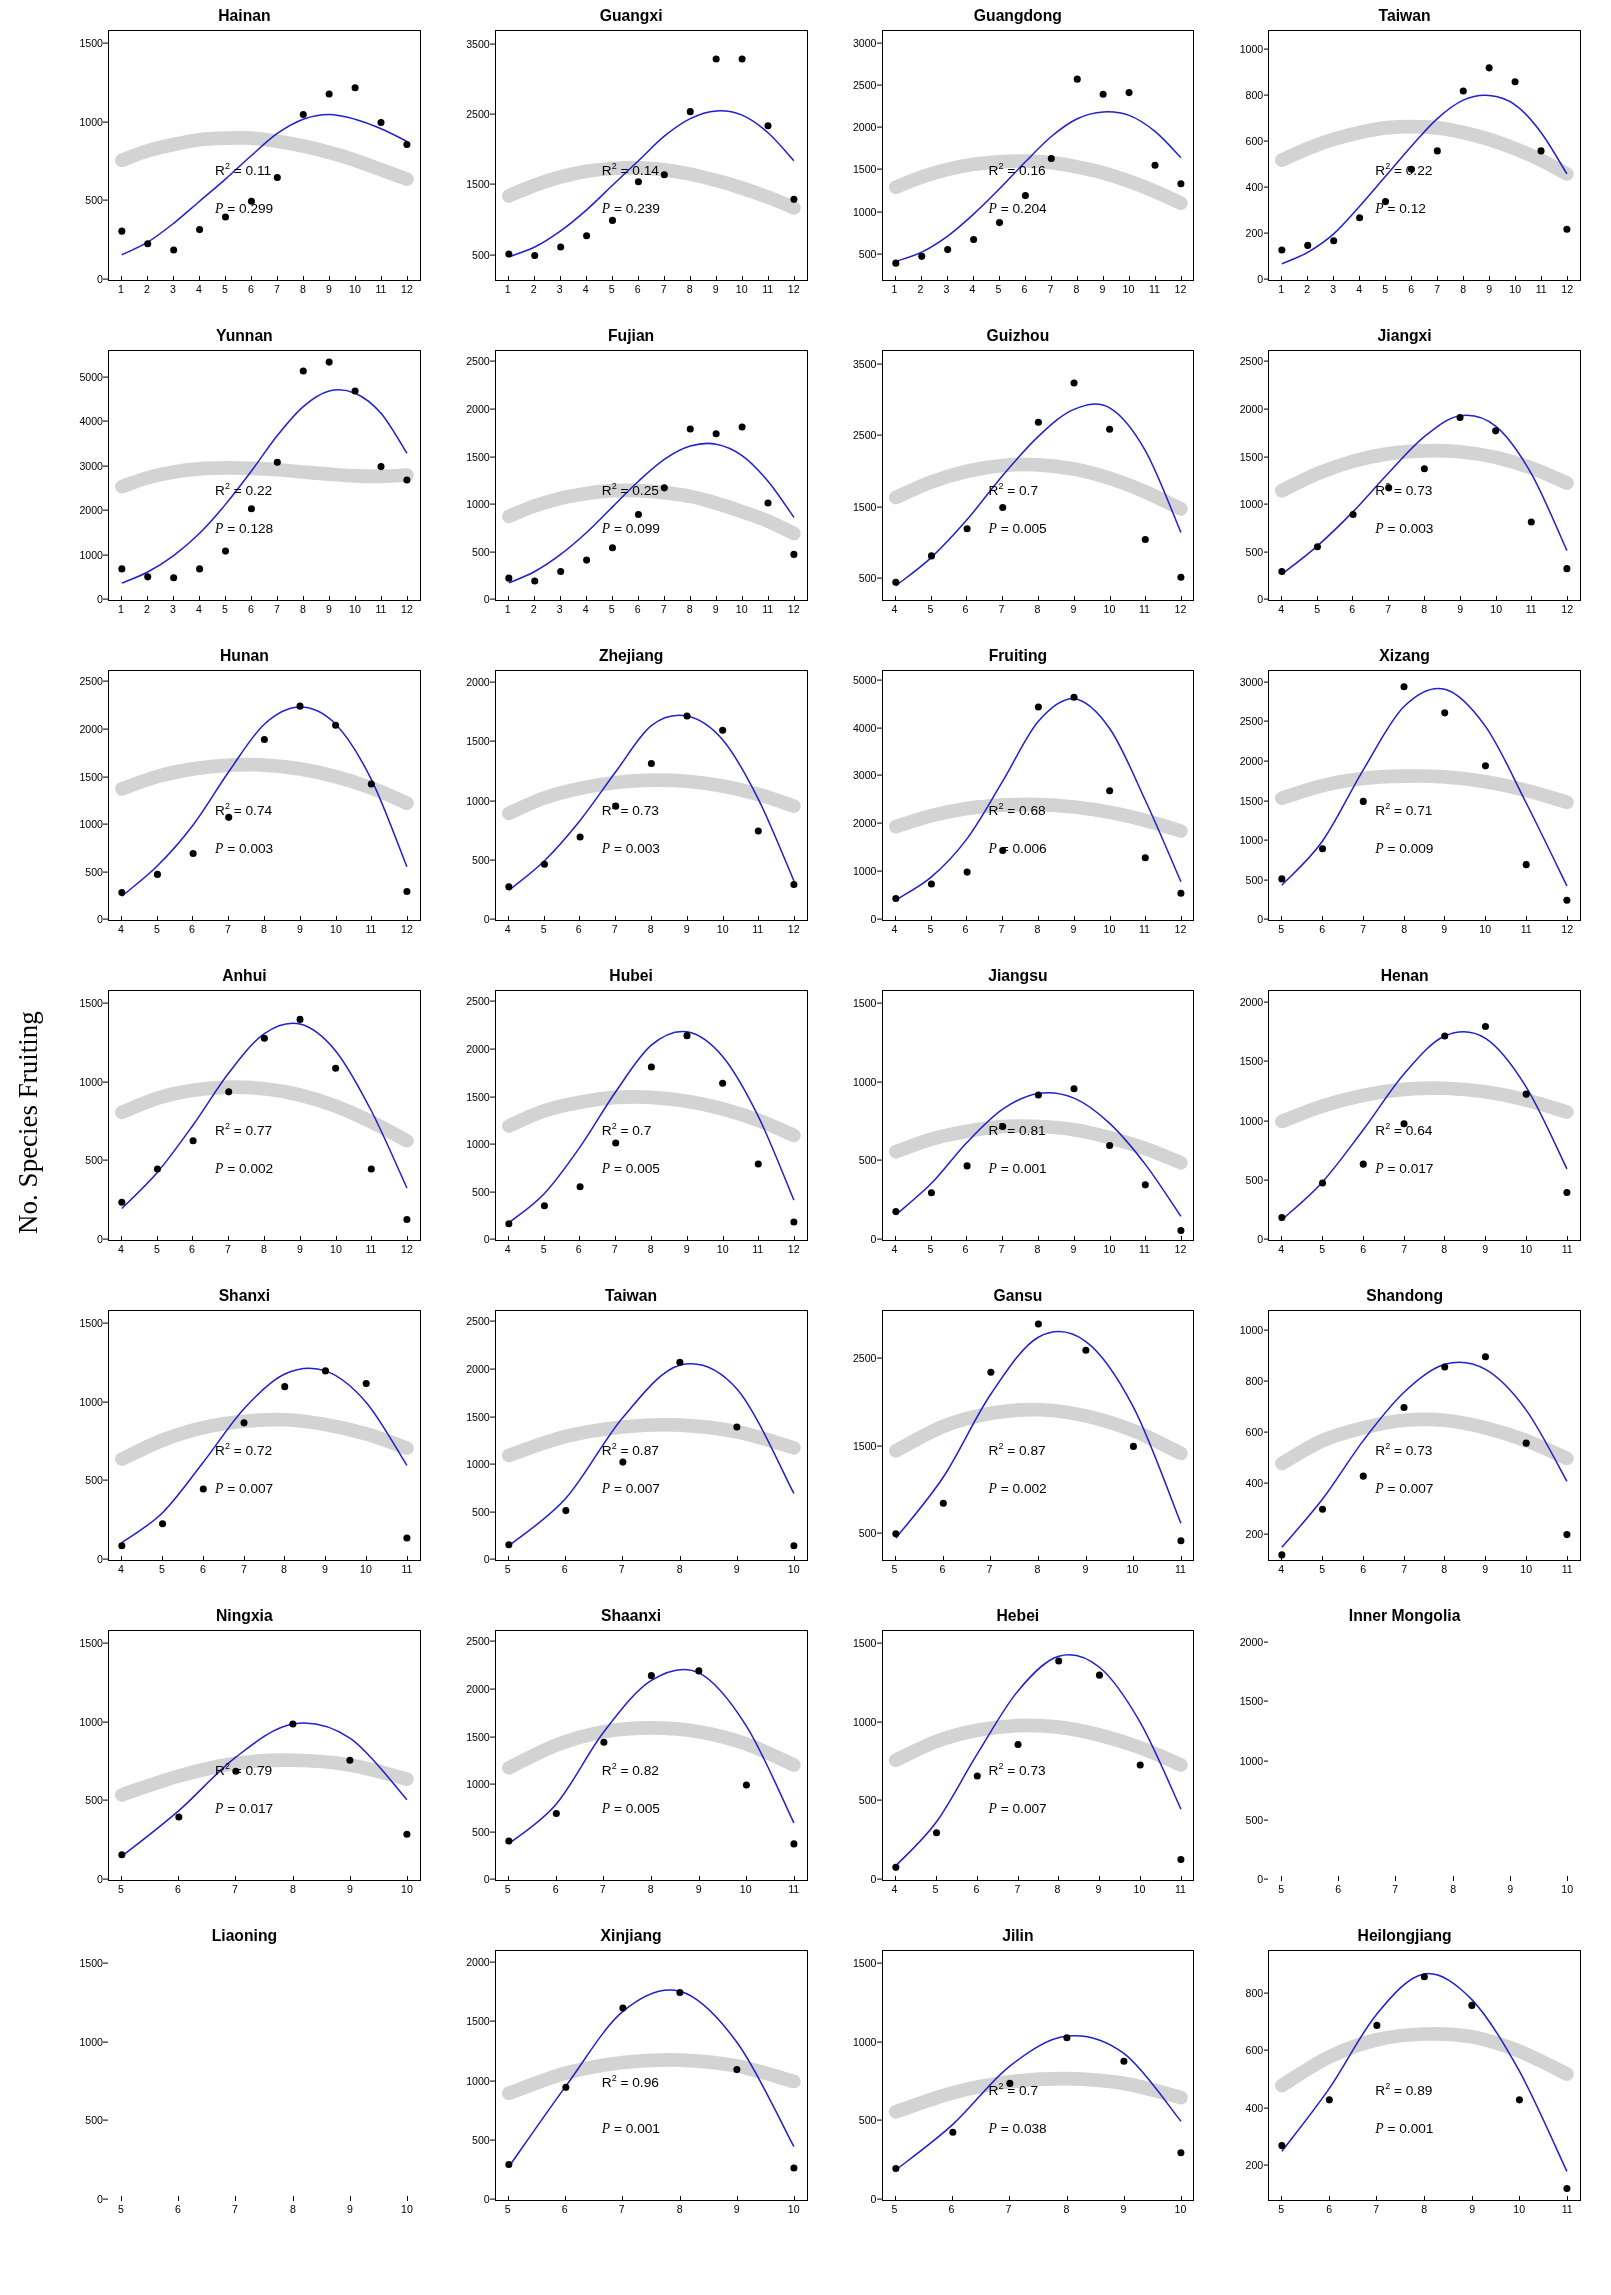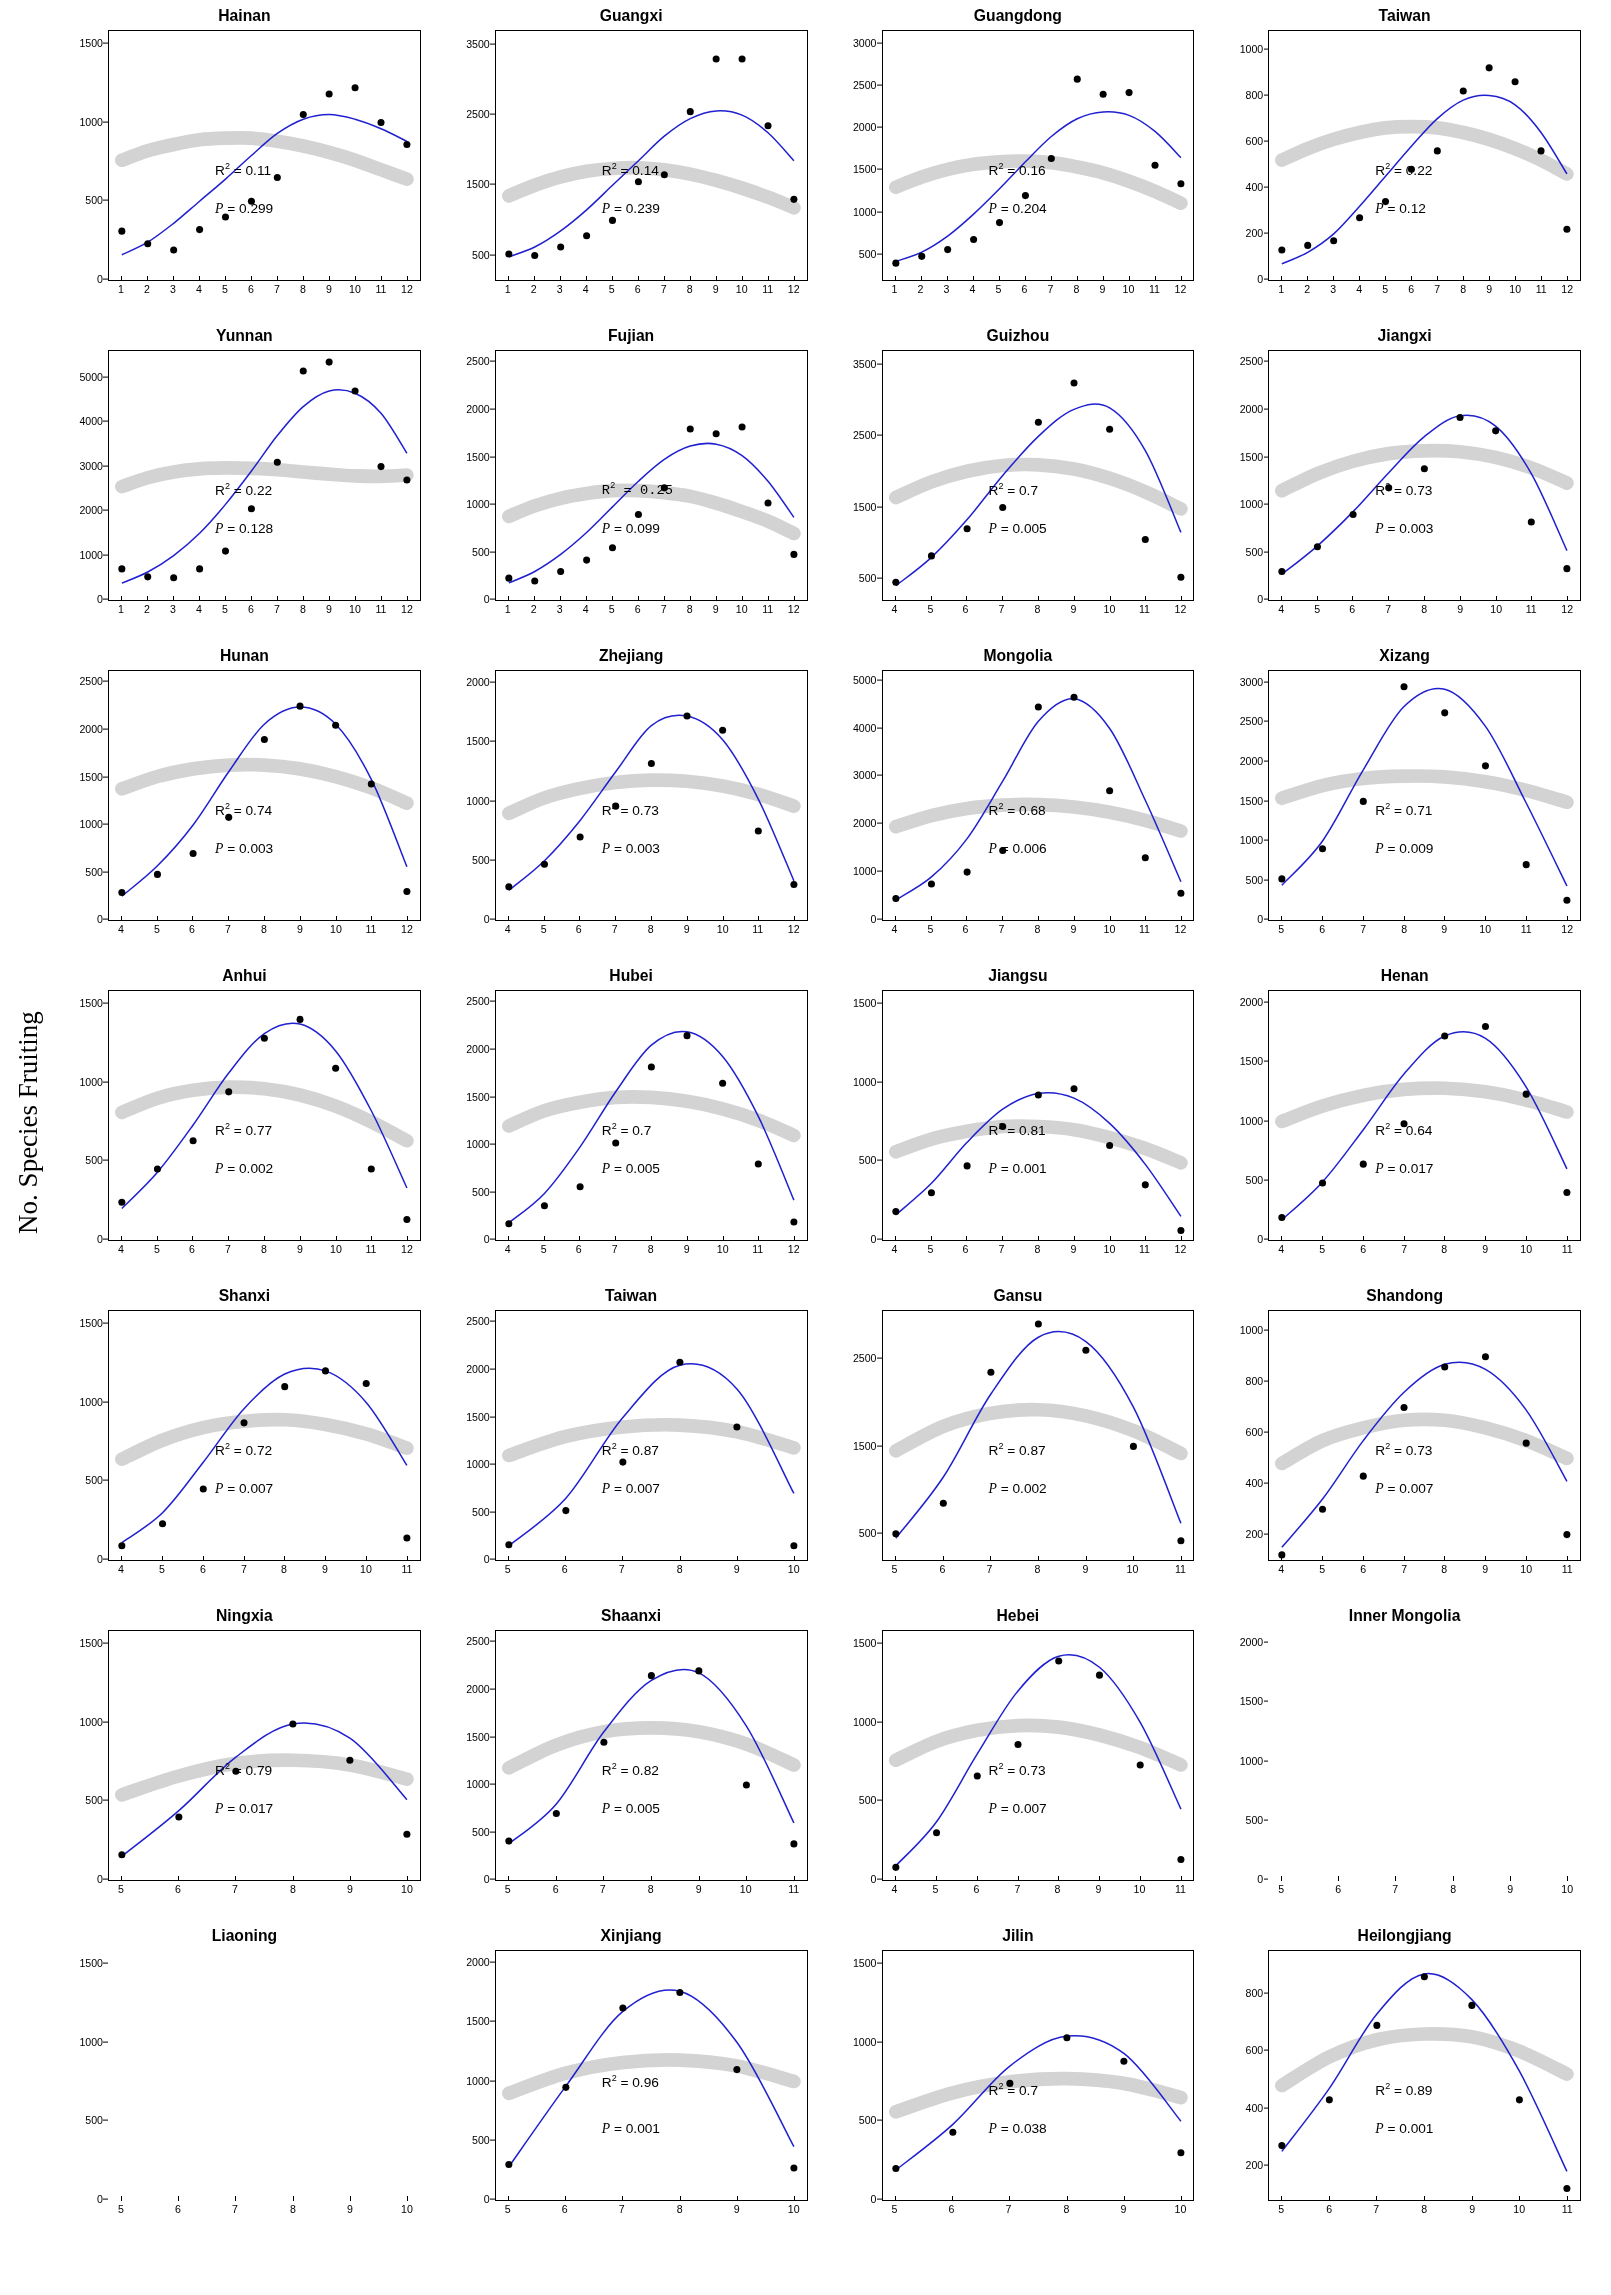--- a/index.html
+++ b/index.html
@@ -353,21 +353,21 @@
             <circle cx="179.9" cy="414.0" r="7" fill="#000000"></circle>
             <circle cx="231.3" cy="389.5" r="7" fill="#000000"></circle>
             <circle cx="282.8" cy="323.6" r="7" fill="#000000"></circle>
             <circle cx="334.2" cy="271.0" r="7" fill="#000000"></circle>
             <circle cx="385.7" cy="154.3" r="7" fill="#000000"></circle>
             <circle cx="437.1" cy="163.7" r="7" fill="#000000"></circle>
             <circle cx="488.6" cy="150.5" r="7" fill="#000000"></circle>
             <circle cx="540.1" cy="301.1" r="7" fill="#000000"></circle>
             <circle cx="591.5" cy="402.7" r="7" fill="#000000"></circle>
           </svg>
-          <div class="stat" style="left: 106px; top: 130px; font-family: Liberation Mono, monospace;">R<span class="sup">2</span> = 0.25</div>
+          <div class="stat" style="left: 106px; top: 130px;">R<span class="sup">2</span> = 0.25</div>
           <div class="stat" style="left: 106px; top: 170px;"><span class="ital">P</span> = 0.099</div>
         </div>
         <div class="yticks">
           <div class="ytick" style="top: 249px;">0</div>
           <div class="ytickmark" style="top: 249px;"></div>
           <div class="ytick" style="top: 202px;">500</div>
           <div class="ytickmark" style="top: 202px;"></div>
           <div class="ytick" style="top: 154px;">1000</div>
           <div class="ytickmark" style="top: 154px;"></div>
           <div class="ytick" style="top: 107px;">1500</div>
@@ -608,21 +608,21 @@
           <div class="xtickmark" style="left: 192px;"></div>
           <div class="xtick" style="left: 228px; top: 2px;">10</div>
           <div class="xtickmark" style="left: 228px;"></div>
           <div class="xtick" style="left: 263px; top: 2px;">11</div>
           <div class="xtickmark" style="left: 263px;"></div>
           <div class="xtick" style="left: 299px; top: 2px;">12</div>
           <div class="xtickmark" style="left: 299px;"></div>
         </div>
       </div>
       <div class="cell">
-        <div class="title">Mongolia</div>
+        <div class="title">Fruiting</div>
         <div class="plotbox">
           <svg class="svgwrap" viewBox="0 0 617 493" preserveAspectRatio="none">
             <path d="M 25.5 308.1 C 37.3 304.5, 72.6 292.3, 96.2 286.3 C 119.8 280.3, 143.4 275.6, 167.0 272.1 C 190.6 268.6, 214.2 266.7, 237.7 265.5 C 261.3 264.2, 284.9 263.9, 308.5 264.5 C 332.1 265.1, 355.7 266.7, 379.3 269.3 C 402.8 271.8, 426.4 275.3, 450.0 279.7 C 473.6 284.1, 497.2 289.6, 520.8 295.8 C 544.4 302.0, 579.7 313.2, 591.5 316.7" fill="none" stroke="#d3d3d3" stroke-width="27.115" stroke-linecap="round"></path>
             <path d="M 25.5 453.2 C 37.3 445.6, 72.6 427.9, 96.2 407.7 C 119.8 387.4, 143.4 363.4, 167.0 331.8 C 190.6 300.2, 214.2 256.8, 237.7 218.1 C 261.3 179.3, 284.9 126.7, 308.5 99.5 C 332.1 72.4, 355.7 52.6, 379.3 55.0 C 402.8 57.4, 426.4 80.3, 450.0 113.8 C 473.6 147.3, 497.2 205.4, 520.8 256.0 C 544.4 306.5, 579.7 390.3, 591.5 417.2" fill="none" stroke="#2020d0" stroke-width="3"></path>
             <circle cx="25.5" cy="450.3" r="7" fill="#000000"></circle>
             <circle cx="96.2" cy="421.9" r="7" fill="#000000"></circle>
             <circle cx="167.0" cy="398.2" r="7" fill="#000000"></circle>
             <circle cx="237.7" cy="355.5" r="7" fill="#000000"></circle>
             <circle cx="308.5" cy="71.1" r="7" fill="#000000"></circle>
             <circle cx="379.3" cy="52.1" r="7" fill="#000000"></circle>

